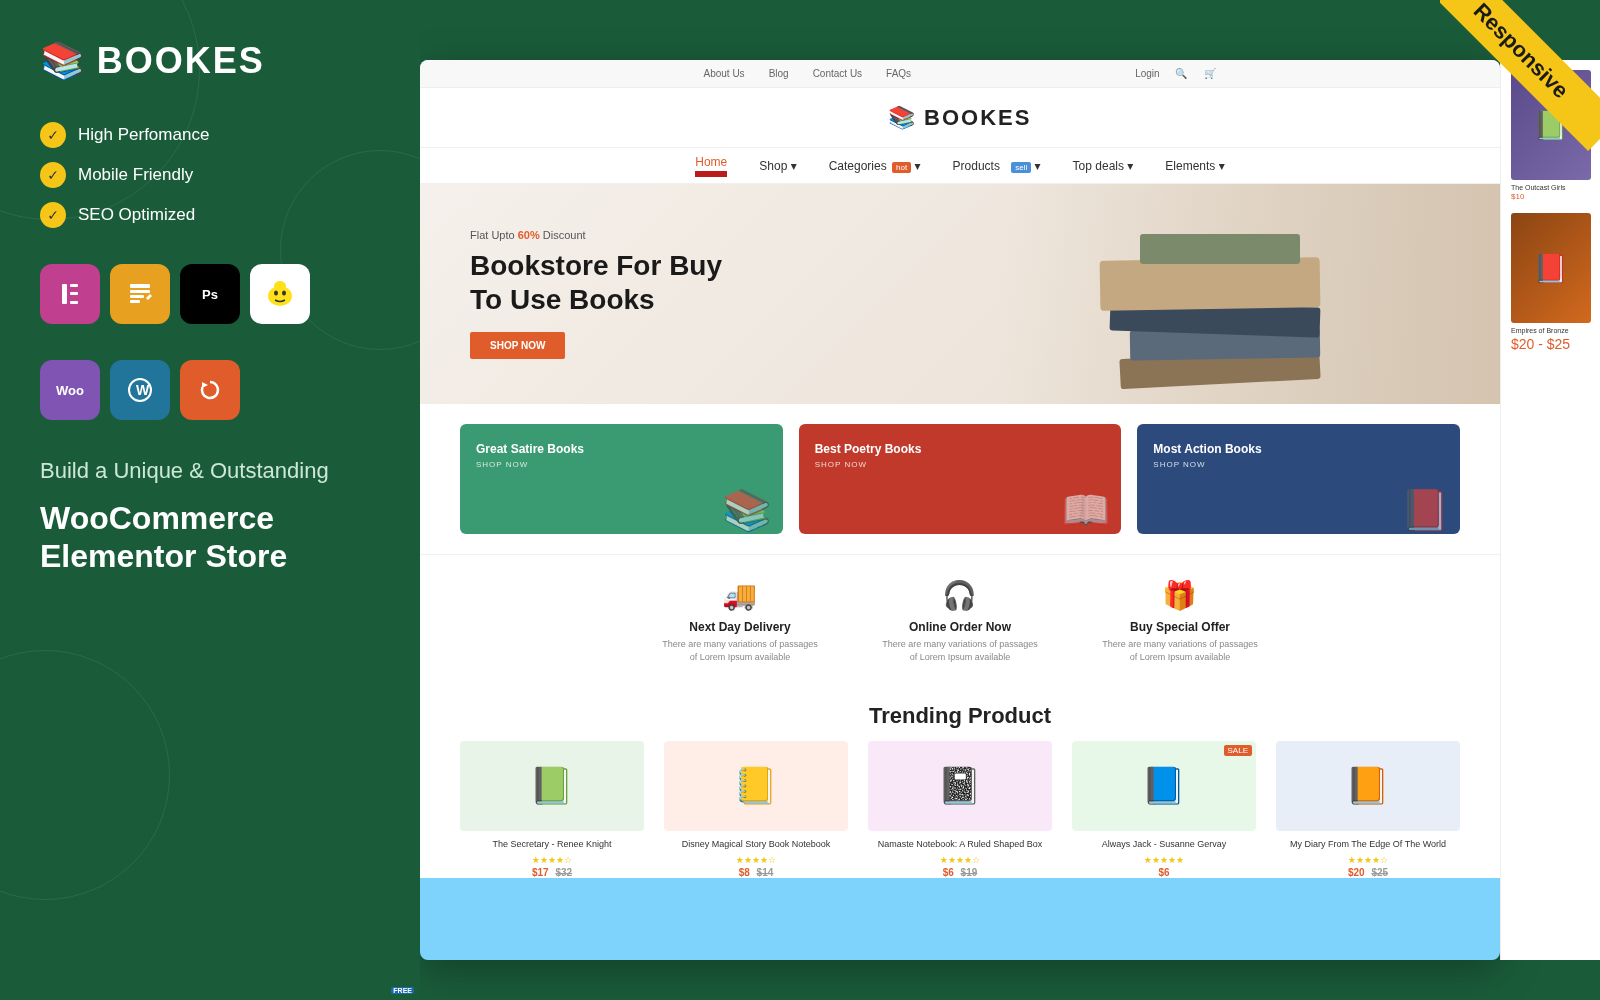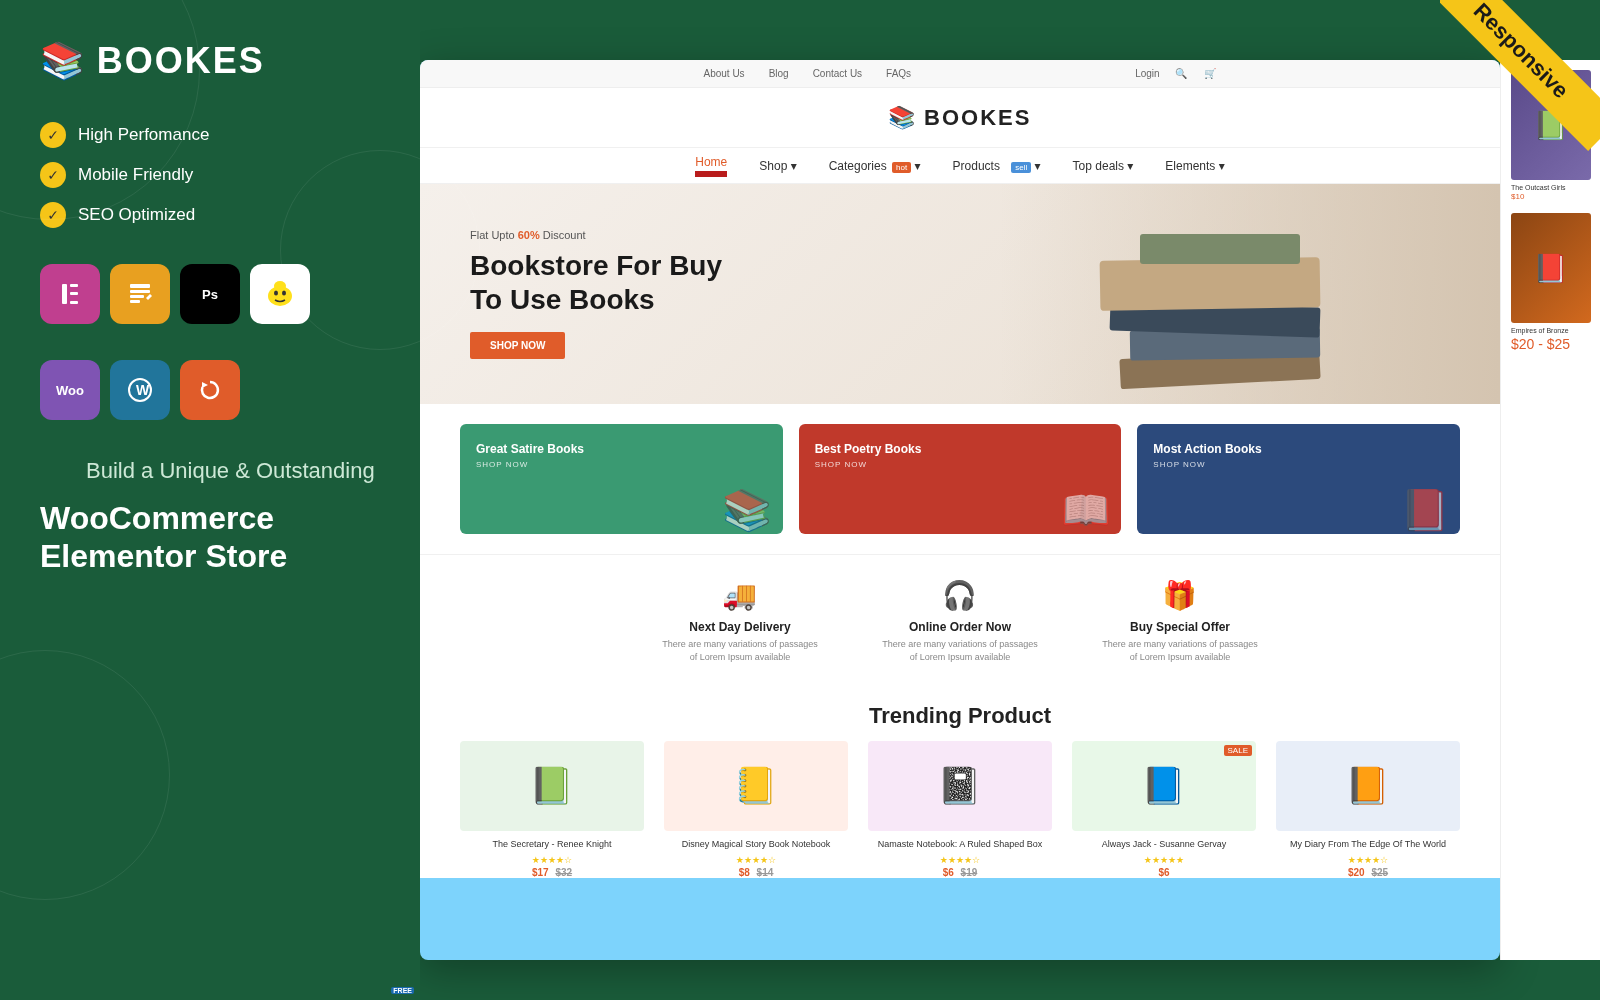--- a/index.html
+++ b/index.html
@@ -38,21 +38,21 @@
       font-size: 22px; font-weight: bold; color: white; flex-shrink: 0;
     }
     .pi-elementor { background: #c03f8f; }
     .pi-edit { background: #e8a020; }
     .pi-ps { background: #000000; }
     .pi-mailchimp { background: white; color: #ffe01b; }
     .pi-woo { background: #7f54b3; }
     .pi-wp { background: #21759b; }
     .pi-refresh { background: #e05c2a; }
 
-    .tagline { font-size: 22px; color: #cde8d6; margin-bottom: 12px; line-height: 1.4; margin-left: 46px; }
+    .tagline { font-size: 22px; color: #cde8d6; margin-bottom: 12px; line-height: 1.4; }
     .store-name { font-size: 32px; font-weight: 900; color: white; line-height: 1.2; margin-bottom: 36px; }
 
     .author-section { display: flex; align-items: center; gap: 16px; }
     .author-icon {
       width: 60px; height: 60px; background: #7b5ea7; border-radius: 14px;
       display: flex; align-items: center; justify-content: center; font-size: 28px;
     }
     .author-label { font-size: 26px; font-weight: 700; color: white; }
 
     

